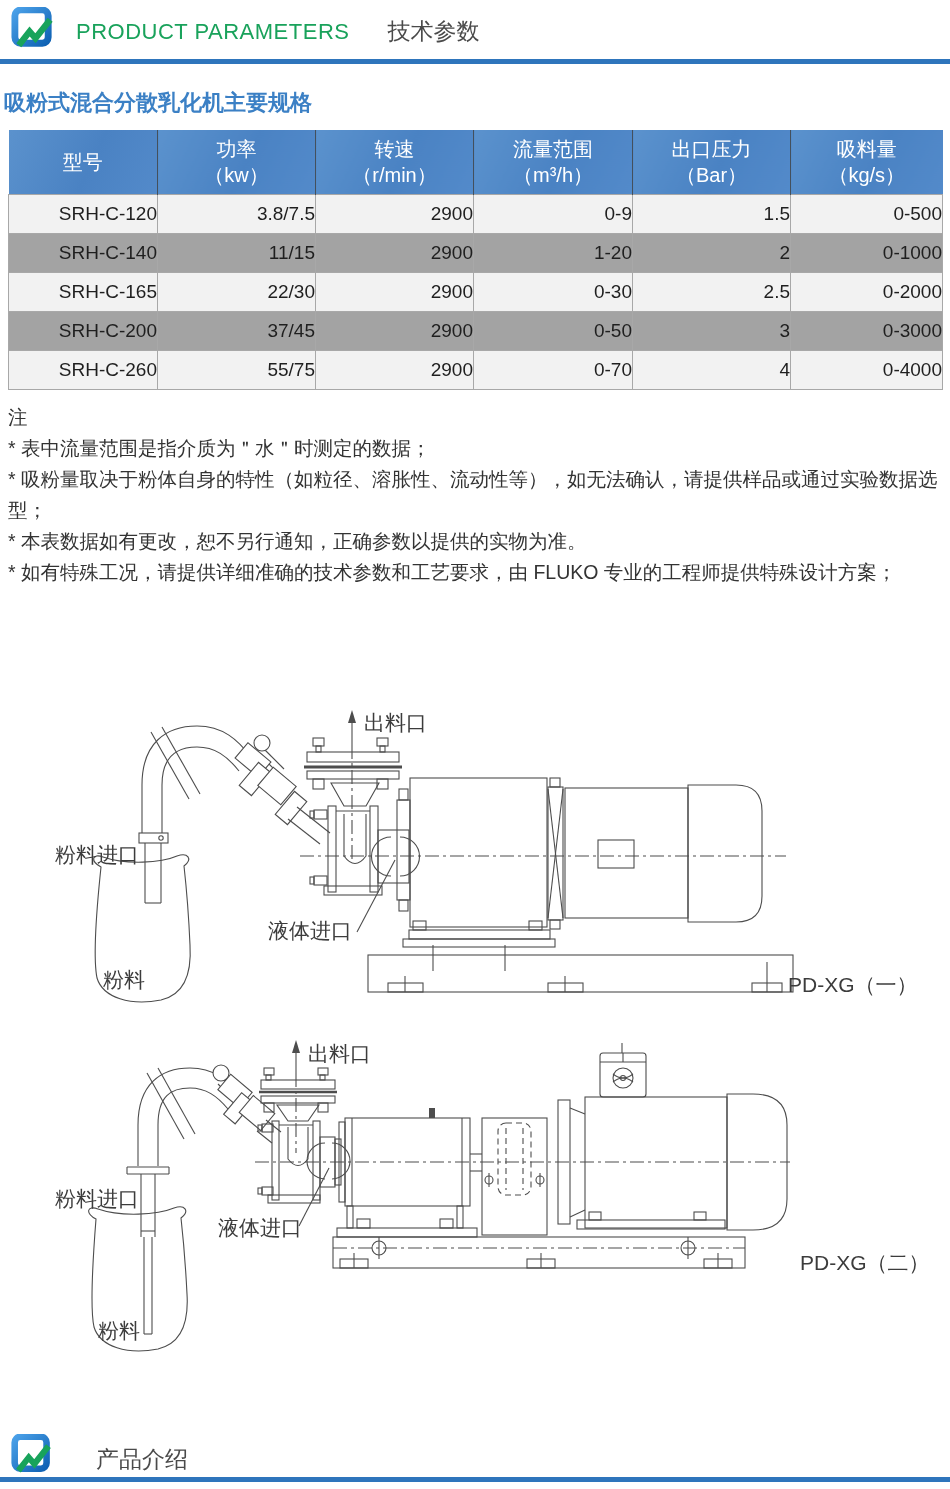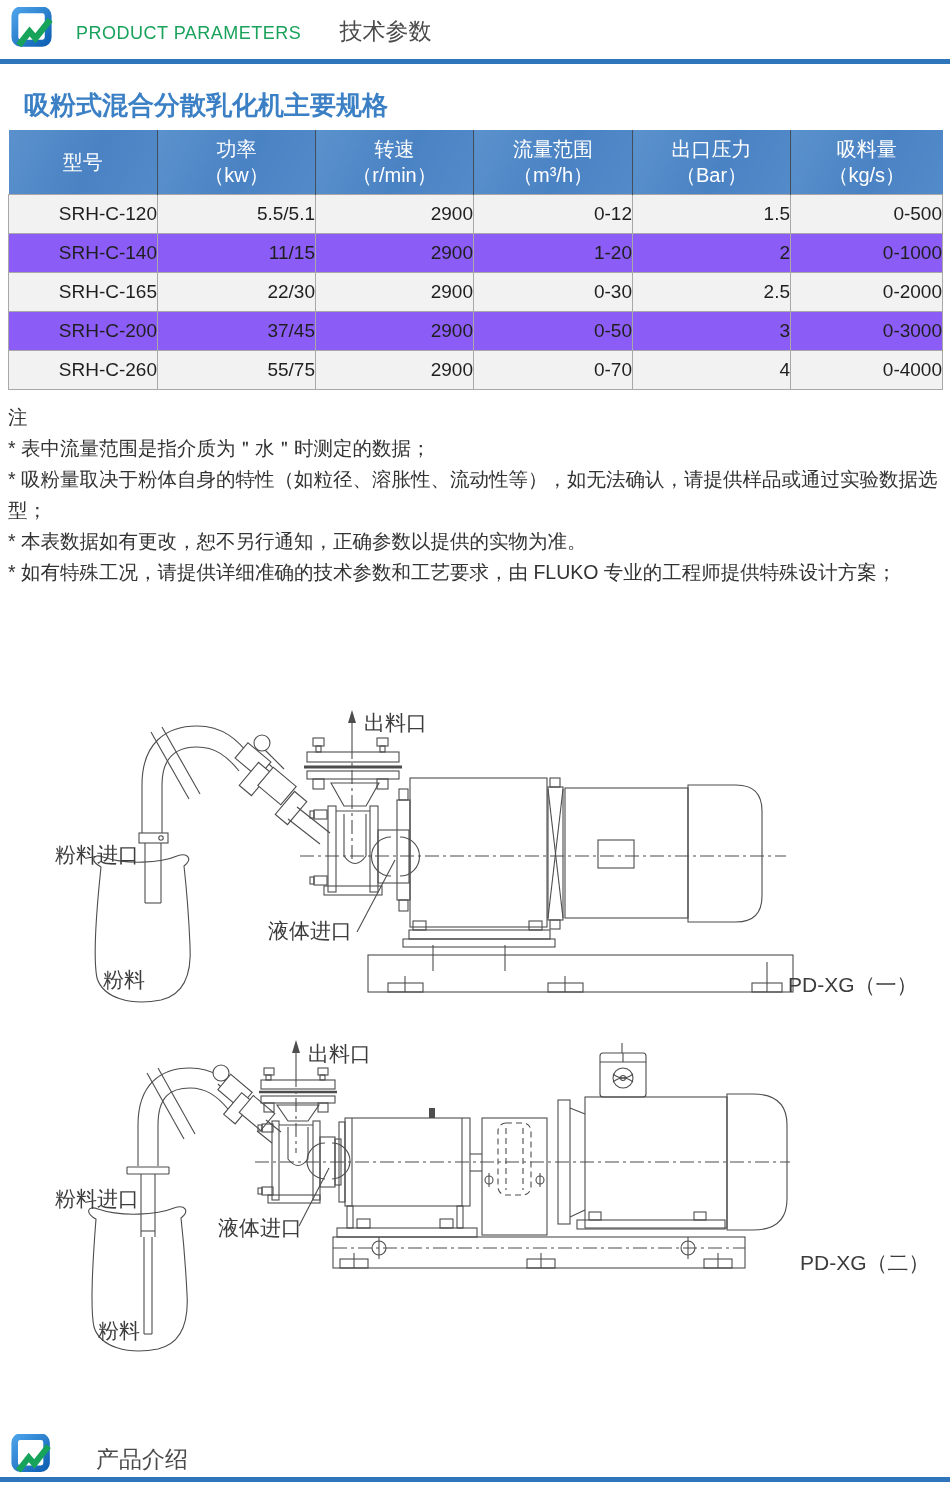--- a/index.html
+++ b/index.html
@@ -1,37 +1,37 @@
 <!DOCTYPE html>
 <html><head>
 <meta charset="utf-8">
 <style>
   html,body{margin:0;padding:0;background:#ffffff;}
   .page{position:relative;width:950px;height:1489px;background:#fff;overflow:hidden;
         font-family:"Liberation Sans","DejaVu Sans",sans-serif;}
 
   
   .banner-text{position:absolute;left:76px;display:flex;align-items:baseline;gap:18px;white-space:nowrap;}
-  .banner-en{font-size:18px;color:#19a25b;letter-spacing:.5px;}
+  .banner-en{font-size:22px;color:#19a25b;letter-spacing:.5px;}
   .banner-zh{font-size:23px;color:#4a4a4a;margin-left:20px;}
   .rule{position:absolute;left:0;width:100%;height:5px;background:#2e75bc;}
   .logo{position:absolute;left:10px;}
 
   
-  .section-title{position:absolute;left:24px;top:88px;font-size:26px;font-weight:bold;color:#3b80c5;}
+  .section-title{position:absolute;left:4px;top:88px;font-size:22px;font-weight:bold;color:#3b80c5;}
 
   
   table.spec{position:absolute;left:8px;top:130px;width:934px;border-collapse:collapse;table-layout:fixed;}
   table.spec th{height:64px;background:linear-gradient(115deg,#5b92cd 0%,#4a82c3 55%,#538aca 100%);
       color:#fff;font-weight:normal;font-size:20px;line-height:26px;border-left:1px solid #44505c;padding:0;}
   table.spec th:first-child{border-left:none;margin-top:6px;}
   table.spec td{height:38px;text-align:right;font-size:19px;color:#1f1f1f;
       border:1px solid #a8a8a8;padding:0;}
   table.spec tr.odd td{background:#f2f2f2;}
-  table.spec tr.even td{background:#8b5cf6;}
+  table.spec tr.even td{background:#a3a3a3;}
   .th-unit{display:block;}
 
   
   .notes{position:absolute;left:8px;top:402px;width:934px;font-size:19.5px;color:#333;line-height:31px;}
   .notes p{margin:0;}
 
   
   .diag{position:absolute;left:0;}
   .ln{stroke:#4d4d4d;stroke-width:1.1;fill:none;stroke-linecap:butt;}
   .fw{stroke:#4d4d4d;stroke-width:1.1;fill:#ffffff;}
@@ -78,23 +78,23 @@
         <th><span>功率</span><span class="th-unit">（kw）</span></th>
         <th><span>转速</span><span class="th-unit">（r/min）</span></th>
         <th><span>流量范围</span><span class="th-unit">（m³/h）</span></th>
         <th><span>出口压力</span><span class="th-unit">（Bar）</span></th>
         <th><span>吸料量</span><span class="th-unit">（kg/s）</span></th>
       </tr>
     </thead>
     <tbody>
       <tr class="odd">
         <td>SRH-C-120</td>
-        <td>5.5/5.1</td>
-        <td>2900</td>
-        <td>0-12</td>
+        <td>3.8/7.5</td>
+        <td>2900</td>
+        <td>0-9</td>
         <td>1.5</td>
         <td>0-500</td>
       </tr>
       <tr class="even">
         <td>SRH-C-140</td>
         <td>11/15</td>
         <td>2900</td>
         <td>1-20</td>
         <td>2</td>
         <td>0-1000</td>

